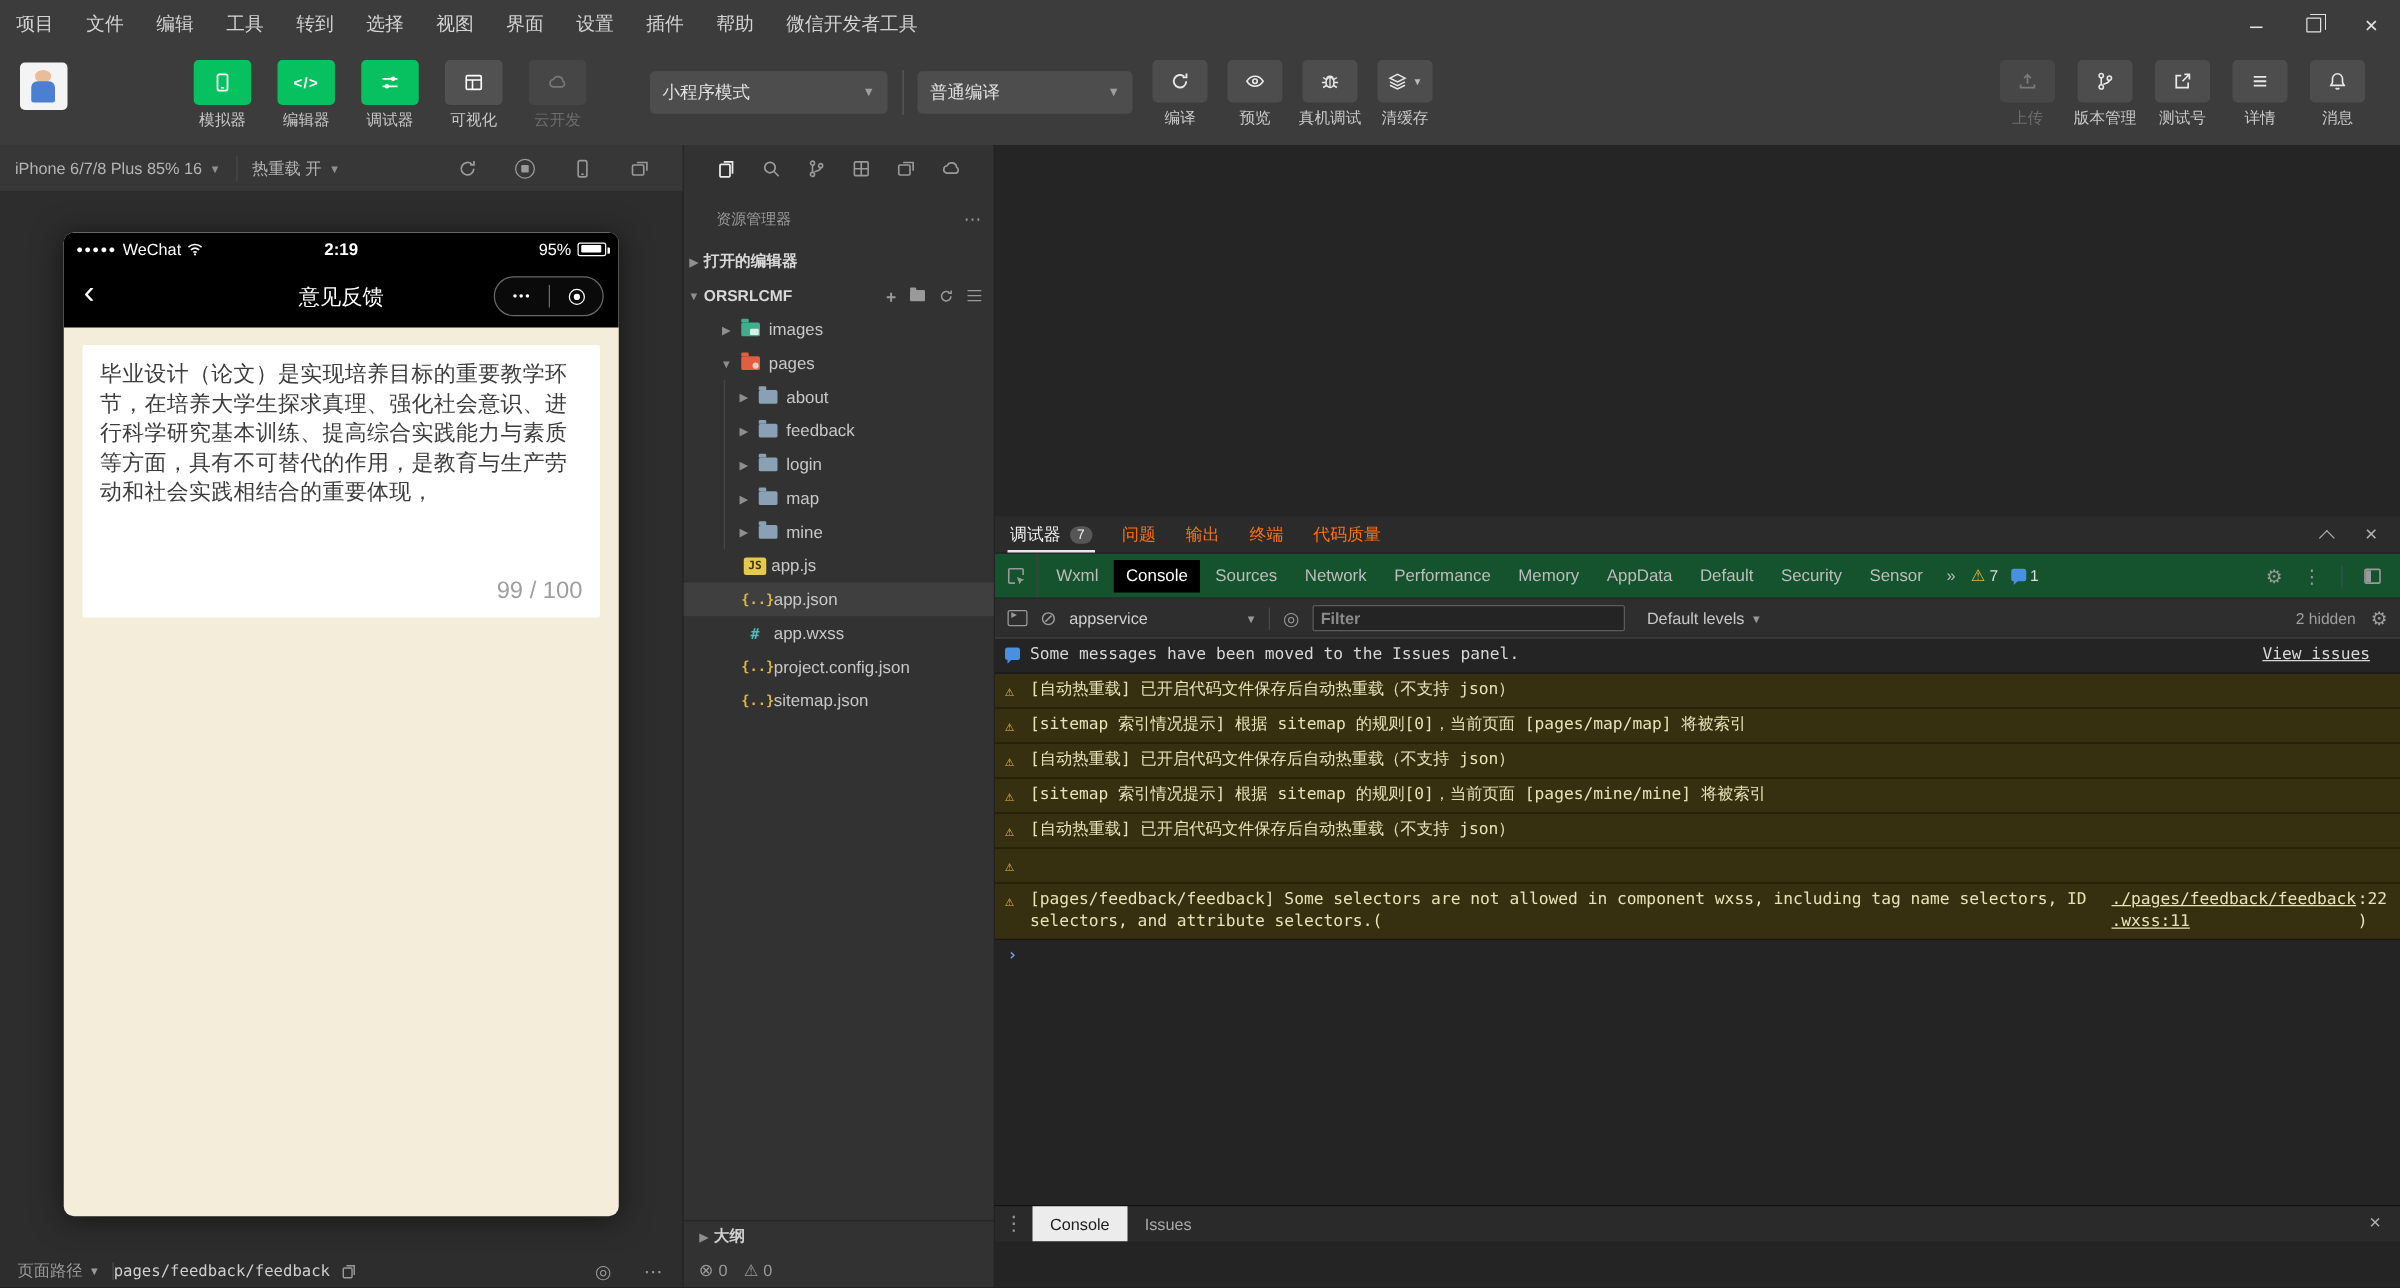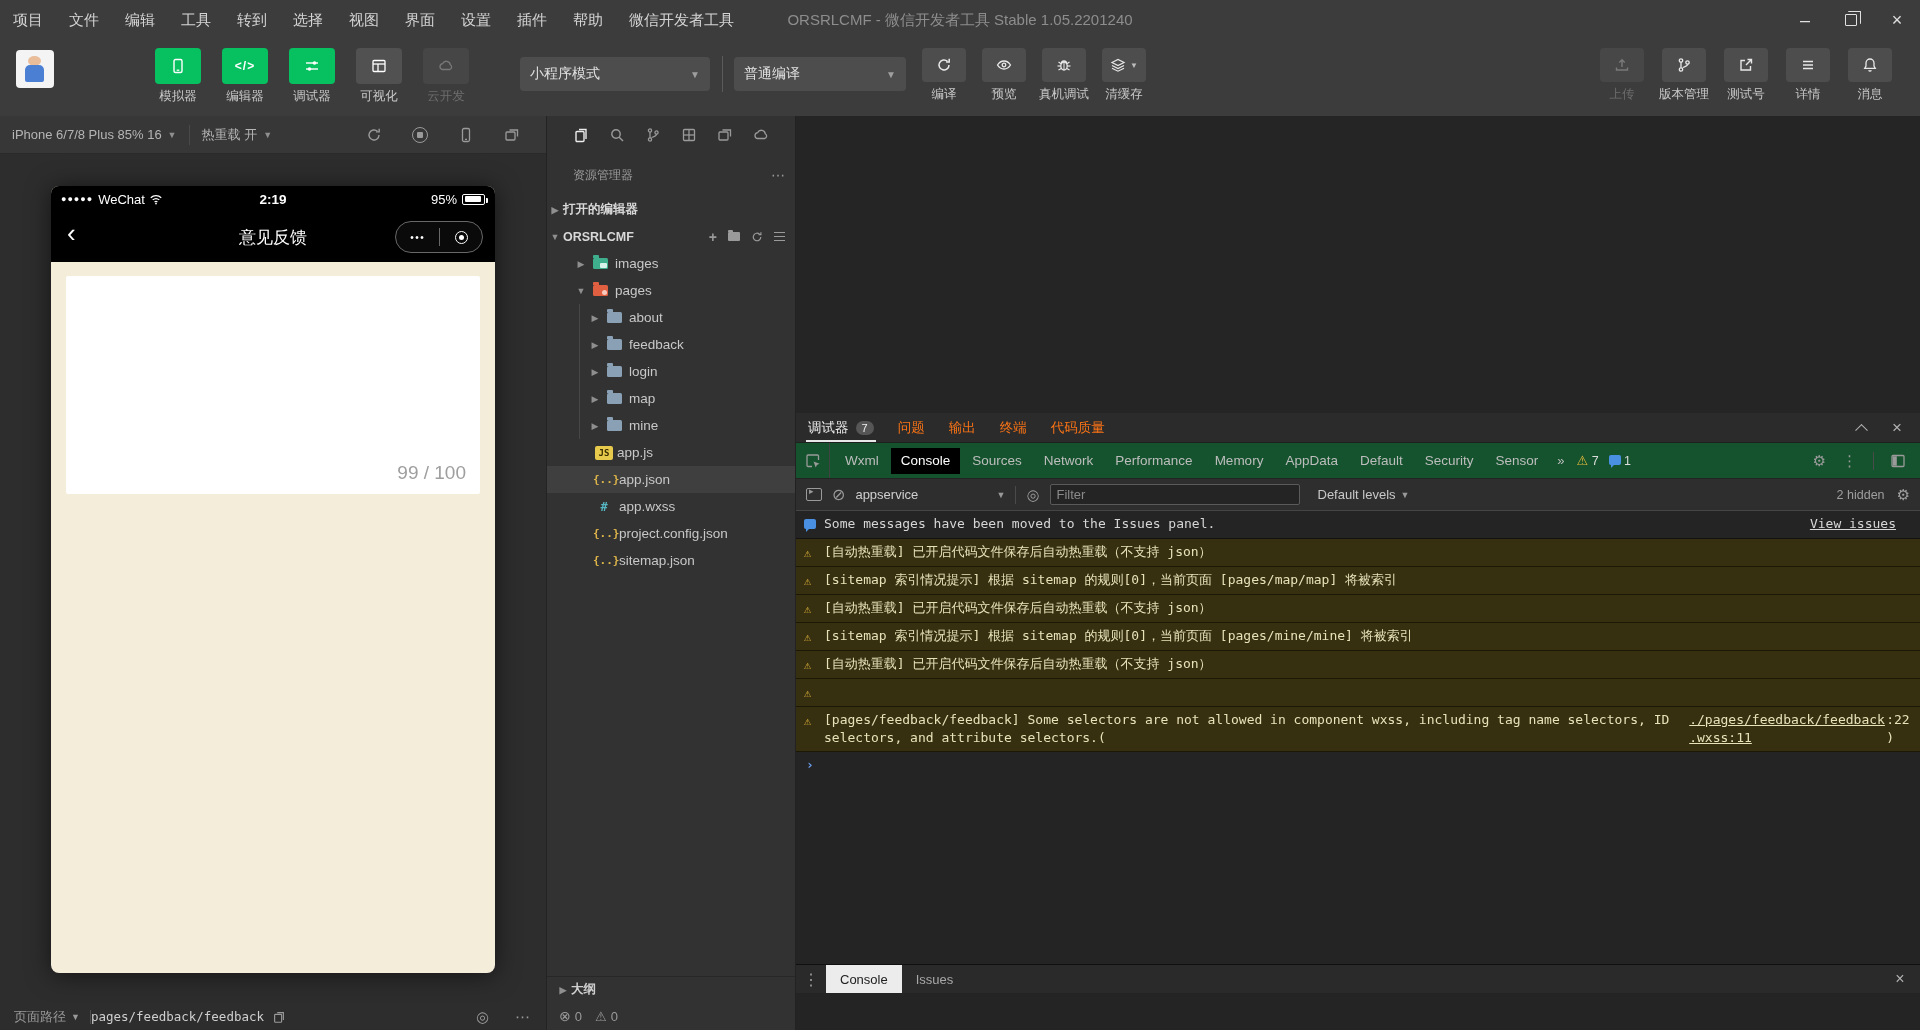--- a/index.html
+++ b/index.html
@@ -133,21 +133,21 @@
   .bubble::after { content:''; position:absolute; left:2px; bottom:-3px; border:3px solid transparent; border-top-color:#4a90e2; border-left-color:#4a90e2; }
   .dt-right { margin-left:auto; display:flex; align-items:center; gap:16px; padding-right:14px; color:#9a9a9a; font-size:15px; }
   .dt-right .sep { width:1px; height:18px; background:#4a4a4a; }
 
   .console-toolbar { position:absolute; left:0; top:363px; right:0; height:32px; background:#2e2e2e; border-bottom:1px solid #454545; display:flex; align-items:center; padding:0 10px; gap:10px; color:#9a9a9a; }
   .ct-sidebar { width:16px; height:13px; border:1.3px solid #9a9a9a; border-radius:2px; position:relative; }
   .ct-sidebar::after { content:'▸'; position:absolute; left:2px; top:-3.5px; font-size:9px; color:#9a9a9a; }
   .ct-ctx { display:flex; align-items:center; width:150px; font-size:13px; color:#cfcfcf; gap:6px; }
   .ct-ctx .caret { margin-left:auto; font-size:9px; color:#999; }
   .ct-sep { width:1px; height:18px; background:#4a4a4a; }
-  .ct-filter { width:250px; height:21px; background:#242424; border:1px solid #5a5a5a; border-radius:2px; color:#ddd; font-size:13px; padding:0 6px; outline:none; }
+  .ct-filter { width:250px; height:21px; background:#242424; border:1px solid #5a5a5a; border-radius:2px; color:#ddd; font-size:13px; padding:0 6px; outline:none;font-weight:bold; }
   .ct-filter::placeholder { color:#8a8a8a; }
   .ct-levels { font-size:13px; color:#c8c8c8; display:flex; gap:5px; align-items:center; margin-left:8px; }
   .ct-right { margin-left:auto; display:flex; align-items:center; gap:12px; font-size:12.5px; color:#9f9f9f; }
 
   .console-area { position:absolute; left:0; top:395px; right:0; bottom:66px; background:#242424; font-family:"DejaVu Sans Mono", monospace; font-size:13px; overflow:hidden; }
   .c-row { display:flex; align-items:flex-start; padding:4px 10px 4px 8px; border-bottom:1px solid rgba(0,0,0,.45); line-height:18px; }
   .c-row.info { color:#d6d6d6; }
   .c-row.warning { background:#362f10; color:#e8e2b9; border-bottom-color:#1c1806; }
   .c-icon { flex:none; width:20px; padding-top:1px; }
   .c-text { white-space:pre-wrap; word-break:break-word; }
@@ -177,21 +177,20 @@
         <div class="menu-item">工具</div>
         <div class="menu-item">转到</div>
         <div class="menu-item">选择</div>
         <div class="menu-item">视图</div>
         <div class="menu-item">界面</div>
         <div class="menu-item">设置</div>
         <div class="menu-item">插件</div>
         <div class="menu-item">帮助</div>
         <div class="menu-item">微信开发者工具</div>
       </div>
-    <div class="win-title">ORSRLCMF - 微信开发者工具 Stable 1.05.2201240</div>
     <div class="win-controls">
       <div class="win-btn">–</div>
       <div class="win-btn">
           <span class="max-box"></span>
         </div>
       <div class="win-btn">×</div>
     </div>
   </div>
 
   <div class="toolbar">
@@ -400,20 +399,21 @@
         <span class="p-back">‹</span>
         <span class="p-title">意见反馈</span>
         <span class="capsule">
           <span class="cap-dots">•••</span>
           <span class="cap-sep"></span>
           <span class="rec"></span>
         </span>
       </div>
       <div class="p-body">
         <div class="p-card">
+          <div class="p-text">毕业设计（论文）是实现培养目标的重要教学环节，在培养大学生探求真理、强化社会意识、进行科学研究基本训练、提高综合实践能力与素质等方面，具有不可替代的作用，是教育与生产劳动和社会实践相结合的重要体现，</div>
           <div class="p-counter">99 / 100</div>
         </div>
       </div>
     </div>
 
     <div class="pagepath">
       <span>页面路径</span>
       <span class="caret" style="font-size:9px;margin-left:5px;">▼</span>
       <span class="pp-sep"></span>
       <span class="val">pages/feedback/feedback</span>

